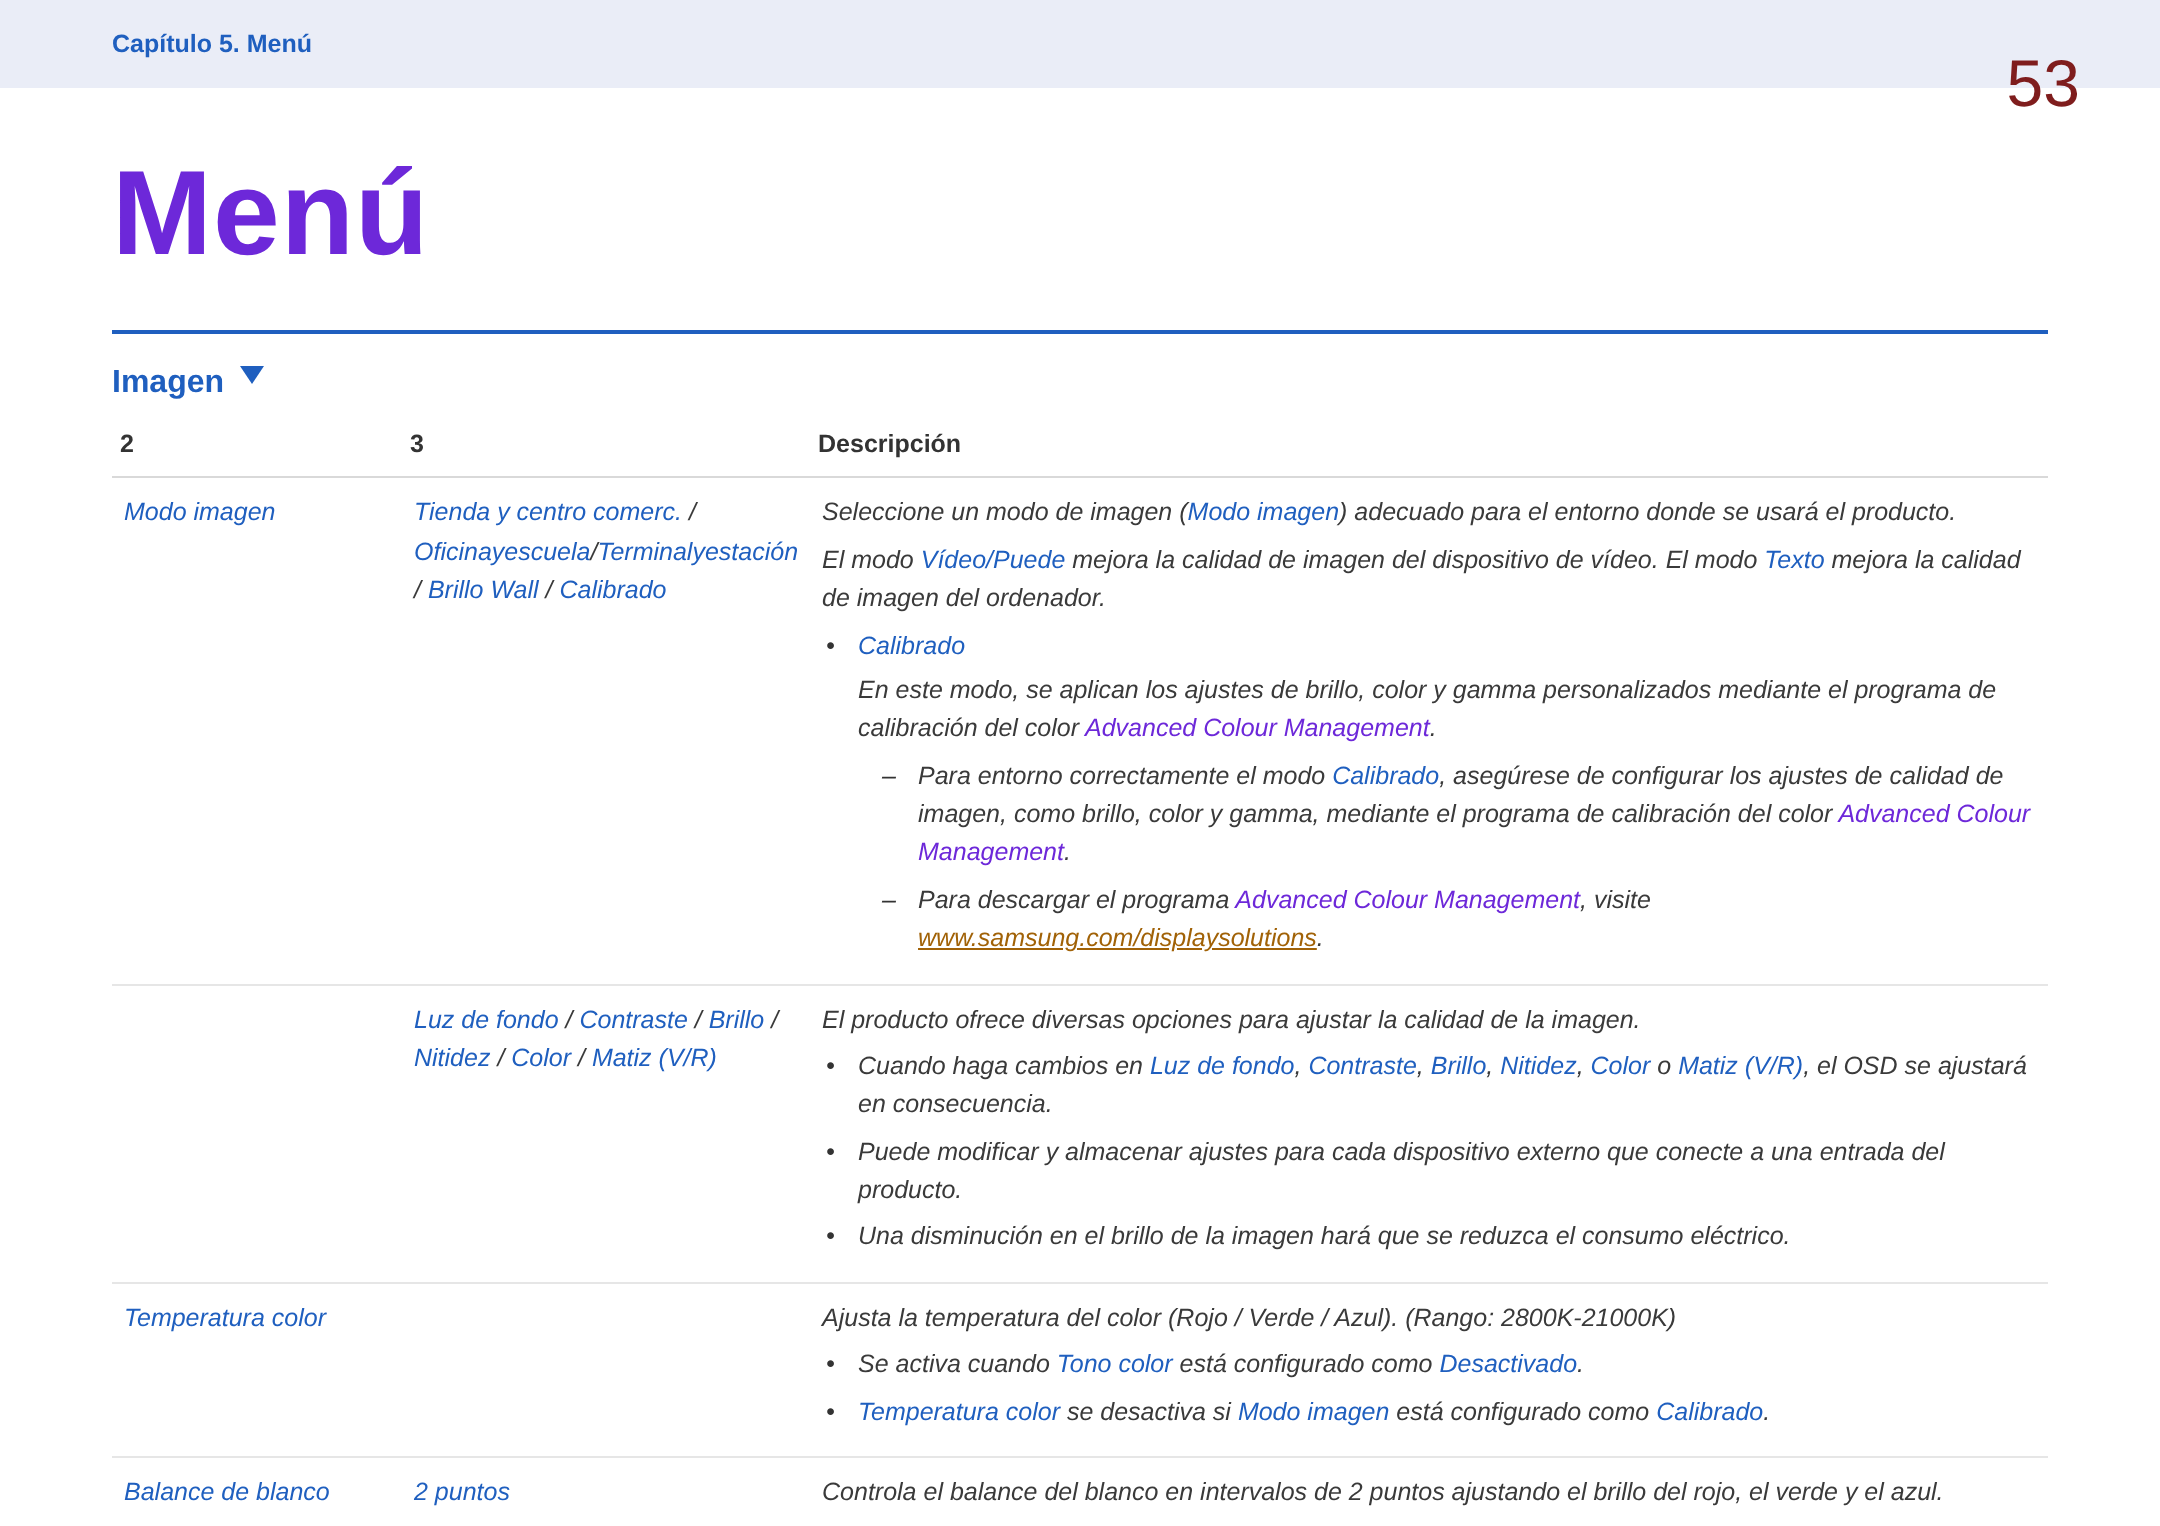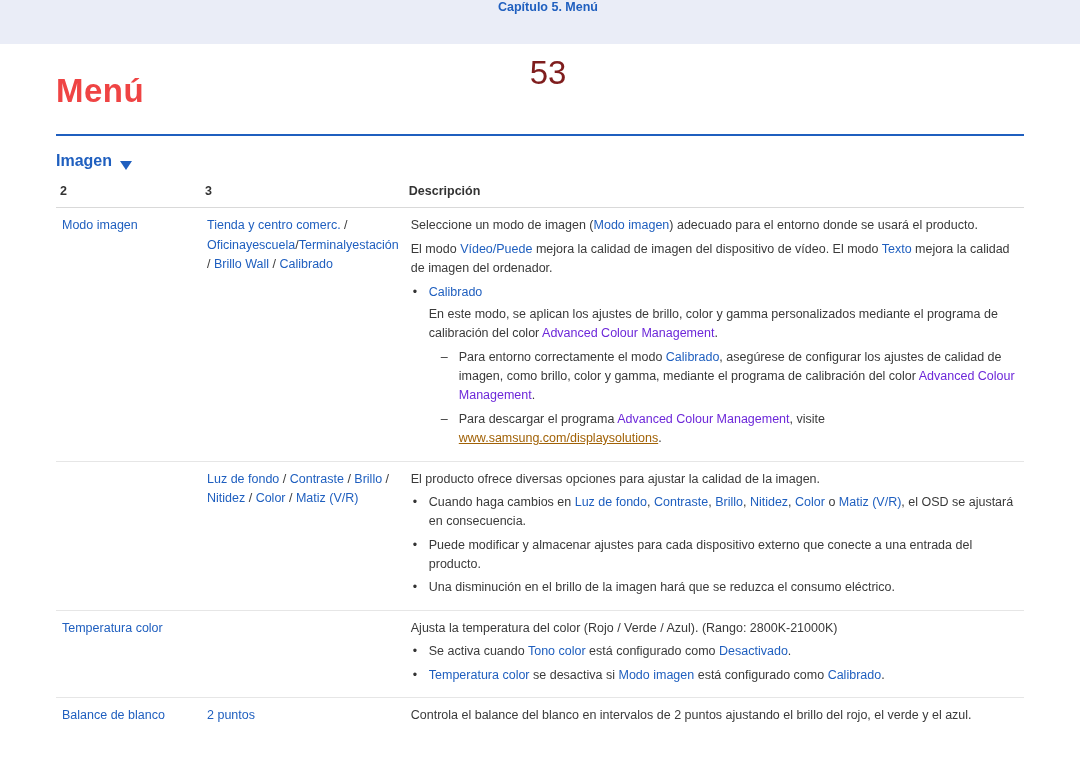--- a/index.html
+++ b/index.html
@@ -1,34 +1,34 @@
 <!DOCTYPE html>
 <html><head>
 <meta charset="utf-8">
 <style>
   * { box-sizing: border-box; margin: 0; padding: 0; }
   html, body { width: 1080px; height: 763px; font-family: Arial, Helvetica, sans-serif; color: #3a3a3a; background: #fff; }
   .page { width: 1080px; padding: 0; }
 
-  .top-strip { height: 44px; background: #eaedf7; width: 100%; display: flex; align-items: center; justify-content: space-between; padding: 0 40px 0 56px; flex-direction: column; }
+  .top-strip { height: 44px; background: #eaedf7; width: 100%; display: flex; align-items: center; justify-content: space-between; padding: 0 40px 0 56px; }
   .breadcrumb { color: #1f5fbf; font-size: 12.5px; font-weight: 600; }
   .page-number { color: #7f1d1d; font-size: 33px; font-weight: 400; margin-top: 40px; }
 
   .content { padding: 28px 56px 20px 56px; }
 
-  h1.title { color: #ef4444; font-size: 33px; font-weight: 700; letter-spacing: 0.5px; margin-bottom: 24px; }
+  h1.title { color: #6d28d9; font-size: 60px; font-weight: 700; letter-spacing: 0.5px; margin-bottom: 24px; }
   h2.section { color: #1f5fbf; font-size: 20px; font-weight: 700; margin-bottom: 4px; }
   .hr-blue { border: none; border-top: 2.5px solid #1f5fbf; margin-bottom: 8px; }
 
-  .subheader { display: inline-flex; align-items: flex-end; gap: 6px; color: #1f5fbf; font-size: 16px; font-weight: 600; margin: 8px 0 6px 0; cursor: pointer; }
+  .subheader { display: inline-flex; align-items: flex-start; gap: 6px; color: #1f5fbf; font-size: 16px; font-weight: 600; margin: 8px 0 6px 0; cursor: pointer; }
   .tri-down { display: inline-block; width: 0; height: 0; border-left: 6px solid transparent; border-right: 6px solid transparent; border-top: 9px solid #1f5fbf; margin-left: 2px; }
 
   table.menu { width: 100%; border-collapse: collapse; font-size: 12.5px; line-height: 1.55; }
   table.menu thead th { text-align: left; font-weight: 700; color: #333; border-bottom: 1px solid #d9d9d9; padding: 6px 4px; }
-  table.menu td { border-bottom: 1px solid #e6e6e6; padding: 8px 6px; vertical-align: top; }
+  table.menu td { border-bottom: 1px solid #e6e6e6; padding: 8px 6px; vertical-align: top; font-style: italic; }
   table.menu tr.noborder td { border-bottom: none; padding-bottom: 0; }
   .col1 { width: 145px; }
   .col2 { width: 195px; }
 
   .b { color: #1f5fbf; }       
   .o { color: #6d28d9; }       
   .sep { color: #3a3a3a; }
 
   ul.bul { list-style: none; padding-left: 14px; margin-top: 4px; }
   ul.bul > li { position: relative; padding-left: 4px; margin-bottom: 4px; }

